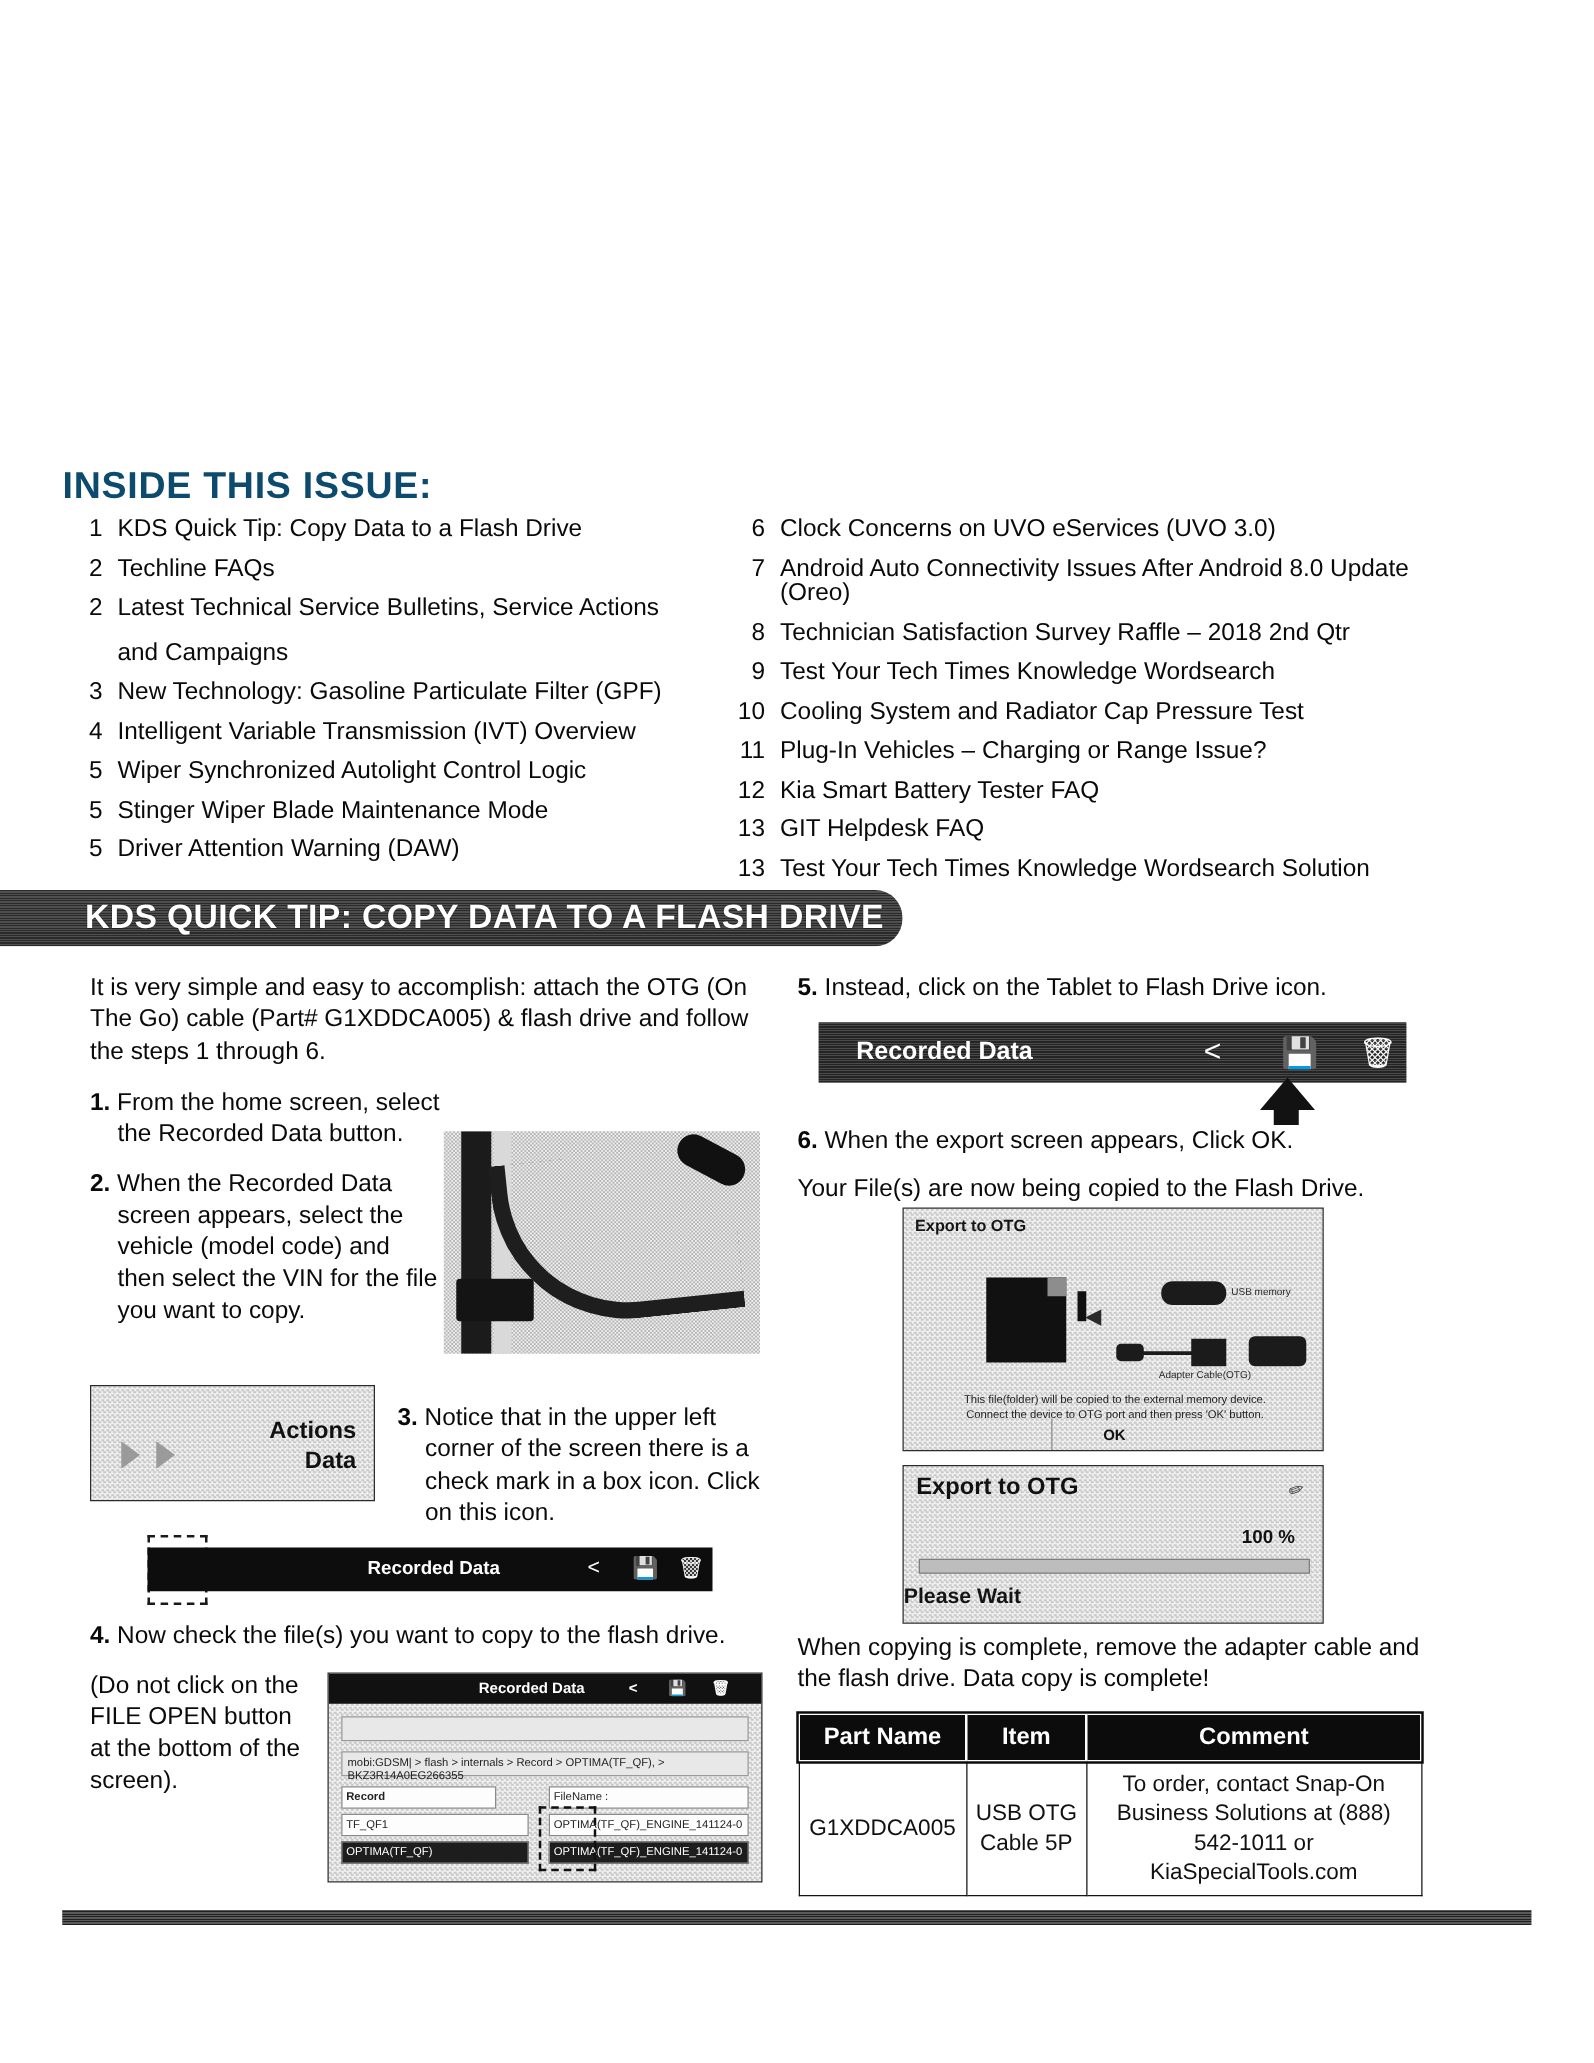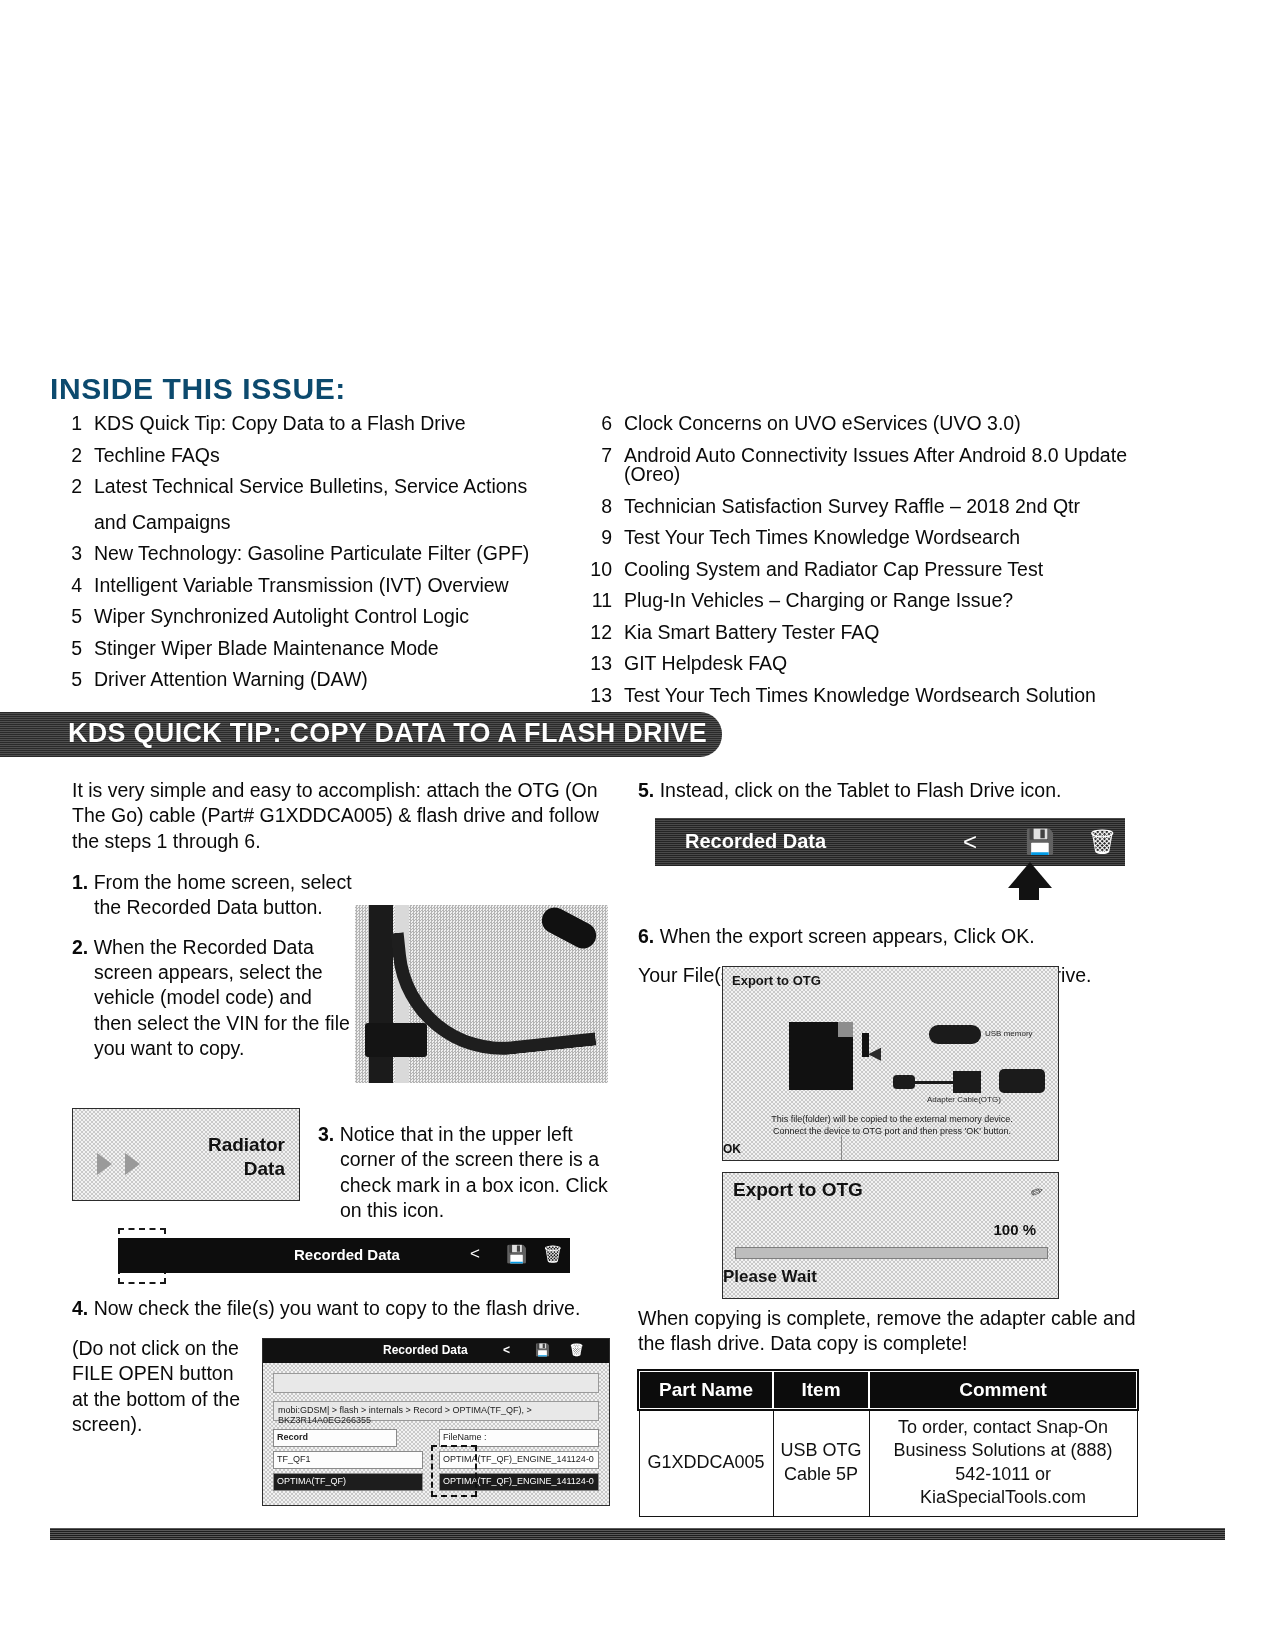--- a/index.html
+++ b/index.html
@@ -200,21 +200,21 @@
   #otg1 .ar{position:absolute;left:145px;top:70px;font-size:26px;color:#2b2b2b;}
   #otg1 .bar{position:absolute;left:139px;top:66px;width:7px;height:24px;background:#111;}
   #otg1 .usb{position:absolute;left:206px;top:58px;width:52px;height:19px;background:#1b1b1b;border-radius:9px;}
   #otg1 .lbl1{position:absolute;left:262px;top:62px;font-size:8px;color:#2a2a2a;}
   #otg1 .c1{position:absolute;left:170px;top:108px;width:22px;height:14px;background:#1b1b1b;border-radius:4px;}
   #otg1 .line{position:absolute;left:190px;top:114px;width:42px;height:3px;background:#1b1b1b;}
   #otg1 .c2{position:absolute;left:230px;top:104px;width:28px;height:22px;background:#1b1b1b;}
   #otg1 .c3{position:absolute;left:276px;top:102px;width:46px;height:24px;background:#1b1b1b;border-radius:5px;}
   #otg1 .lbl2{position:absolute;left:204px;top:128px;font-size:8px;color:#2a2a2a;}
   #otg1 .msg{position:absolute;left:14px;top:146px;width:310px;text-align:center;font-size:9px;color:#222;line-height:1.35;}
-  #otg1 .okrow{position:absolute;left:0;top:172px;width:337px;text-align:left;}
+  #otg1 .okrow{position:absolute;left:0;top:172px;width:337px;text-align:center;}
   #otg1 .okrow span{font-size:12px;font-weight:bold;color:#111;}
   #otg1 .vdiv{position:absolute;left:118px;top:168px;width:1px;height:27px;background:#8a8a8a;}
 
   
   #otg2{
     left:722px;top:1172px;width:337px;height:127px;
   }
   #otg2 .ttl{position:absolute;left:10px;top:6px;font-size:19px;font-weight:bold;color:#111;}
   #otg2 .pencil{position:absolute;right:14px;top:10px;font-size:15px;color:#4a4a4a;transform:rotate(-20deg);}
   #otg2 .pct{position:absolute;right:22px;top:48px;font-size:15px;font-weight:bold;color:#111;}
@@ -360,21 +360,21 @@
     <div class="bar2"></div>
     <div class="curve"></div>
     <div class="plug"></div>
     <div class="tip"></div>
   </div>
 
   <div class="fig" id="recorded-btn">
     <div class="play"></div>
     <div class="play2"></div>
     <div class="lbl">
-      <span>Radiator</span><br>
+      <span>Actions</span><br>
       <span>Data</span>
     </div>
   </div>
 
   <div style="position:absolute;left:318px;top:1122px;width:300px;">
     <div class="step hang">
       <b>3.</b>
       <span>Notice that in the upper left corner of the screen there is a check mark in a box icon. Click on this icon.</span>
     </div>
   </div>
@@ -425,21 +425,21 @@
 
   <div id="toolbar-big">
     <div class="tlabel">Recorded Data</div>
     <div class="ic" style="left:308px;">&lt;</div>
     <div class="ic" style="left:370px;">💾</div>
     <div class="ic" style="left:432px;">🗑</div>
   </div>
   <div class="arrow-up"></div>
   <div class="arrow-stem"></div>
 
-  <div style="position:absolute;left:638px;top:900px;width:530px;margin-top:24px;">
+  <div style="position:absolute;left:638px;top:900px;width:530px;">
     <div class="step">
       <b>6.</b>
       <span>When the export screen appears, Click OK.</span>
     </div>
     <div class="step" style="margin-bottom:0;">Your File(s) are now being copied to the Flash Drive.</div>
   </div>
 
   <div class="fig" id="otg1">
     <div class="ttl">Export to OTG</div>
     <div class="doc"></div>

